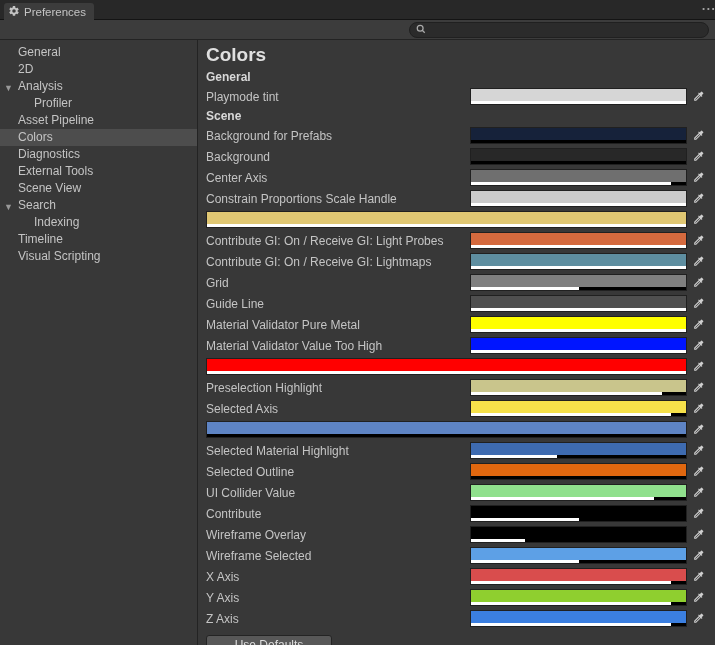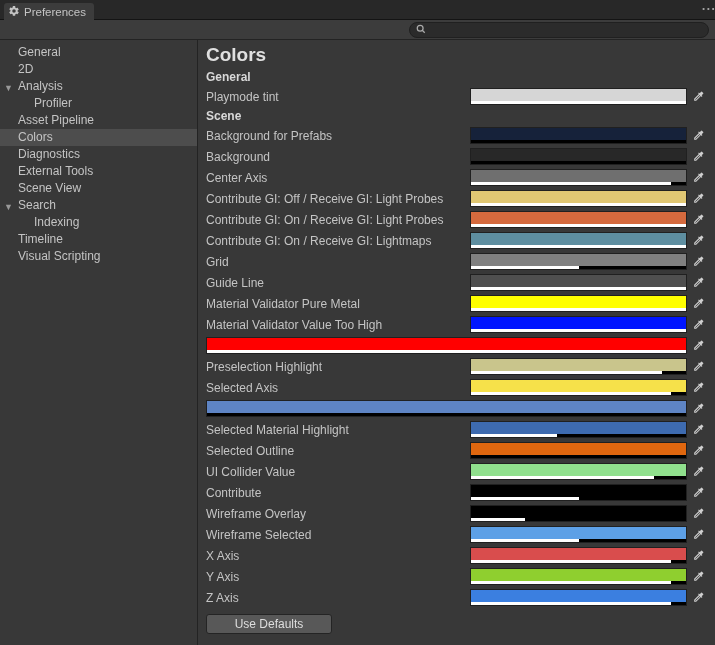--- a/index.html
+++ b/index.html
@@ -282,21 +282,36 @@
               </div>
             </div>
             <div class="eyedrop">
               <svg viewBox="0 0 24 24" fill="#cfcfcf">
                 <path d="M20.71,5.63l-2.34-2.34a1,1,0,0,0-1.41,0L14.13,6.12,12.71,4.71,11.29,6.12l1.42,1.42L4,16.25V20H7.75l8.71-8.71,1.42,1.42,1.41-1.42-1.41-1.41,2.83-2.83A1,1,0,0,0,20.71,5.63ZM6.92,18H6v-.92l8.06-8.06.92.92Z"></path>
               </svg>
             </div>
           </div>
         </div>
         <div class="row">
-          <div class="lbl">Contribute GI: Off / Receive GI: Light Probes</div>
+          <div class="lbl">Constrain Proportions Scale Handle</div>
+          <div class="cfield">
+            <div class="swatch-outer">
+              <div class="swatch-main" style="background: rgb(202, 202, 202);"></div>
+              <div class="swatch-alpha-track">
+                <div class="swatch-alpha-fill" style="width: 100%;"></div>
+              </div>
+            </div>
+            <div class="eyedrop">
+              <svg viewBox="0 0 24 24" fill="#cfcfcf">
+                <path d="M20.71,5.63l-2.34-2.34a1,1,0,0,0-1.41,0L14.13,6.12,12.71,4.71,11.29,6.12l1.42,1.42L4,16.25V20H7.75l8.71-8.71,1.42,1.42,1.41-1.42-1.41-1.41,2.83-2.83A1,1,0,0,0,20.71,5.63ZM6.92,18H6v-.92l8.06-8.06.92.92Z"></path>
+              </svg>
+            </div>
+          </div>
+        </div>
+        <div class="row">
           <div class="cfield">
             <div class="swatch-outer">
               <div class="swatch-main" style="background: rgb(224, 199, 115);"></div>
               <div class="swatch-alpha-track">
                 <div class="swatch-alpha-fill" style="width: 100%;"></div>
               </div>
             </div>
             <div class="eyedrop">
               <svg viewBox="0 0 24 24" fill="#cfcfcf">
                 <path d="M20.71,5.63l-2.34-2.34a1,1,0,0,0-1.41,0L14.13,6.12,12.71,4.71,11.29,6.12l1.42,1.42L4,16.25V20H7.75l8.71-8.71,1.42,1.42,1.41-1.42-1.41-1.41,2.83-2.83A1,1,0,0,0,20.71,5.63ZM6.92,18H6v-.92l8.06-8.06.92.92Z"></path>

